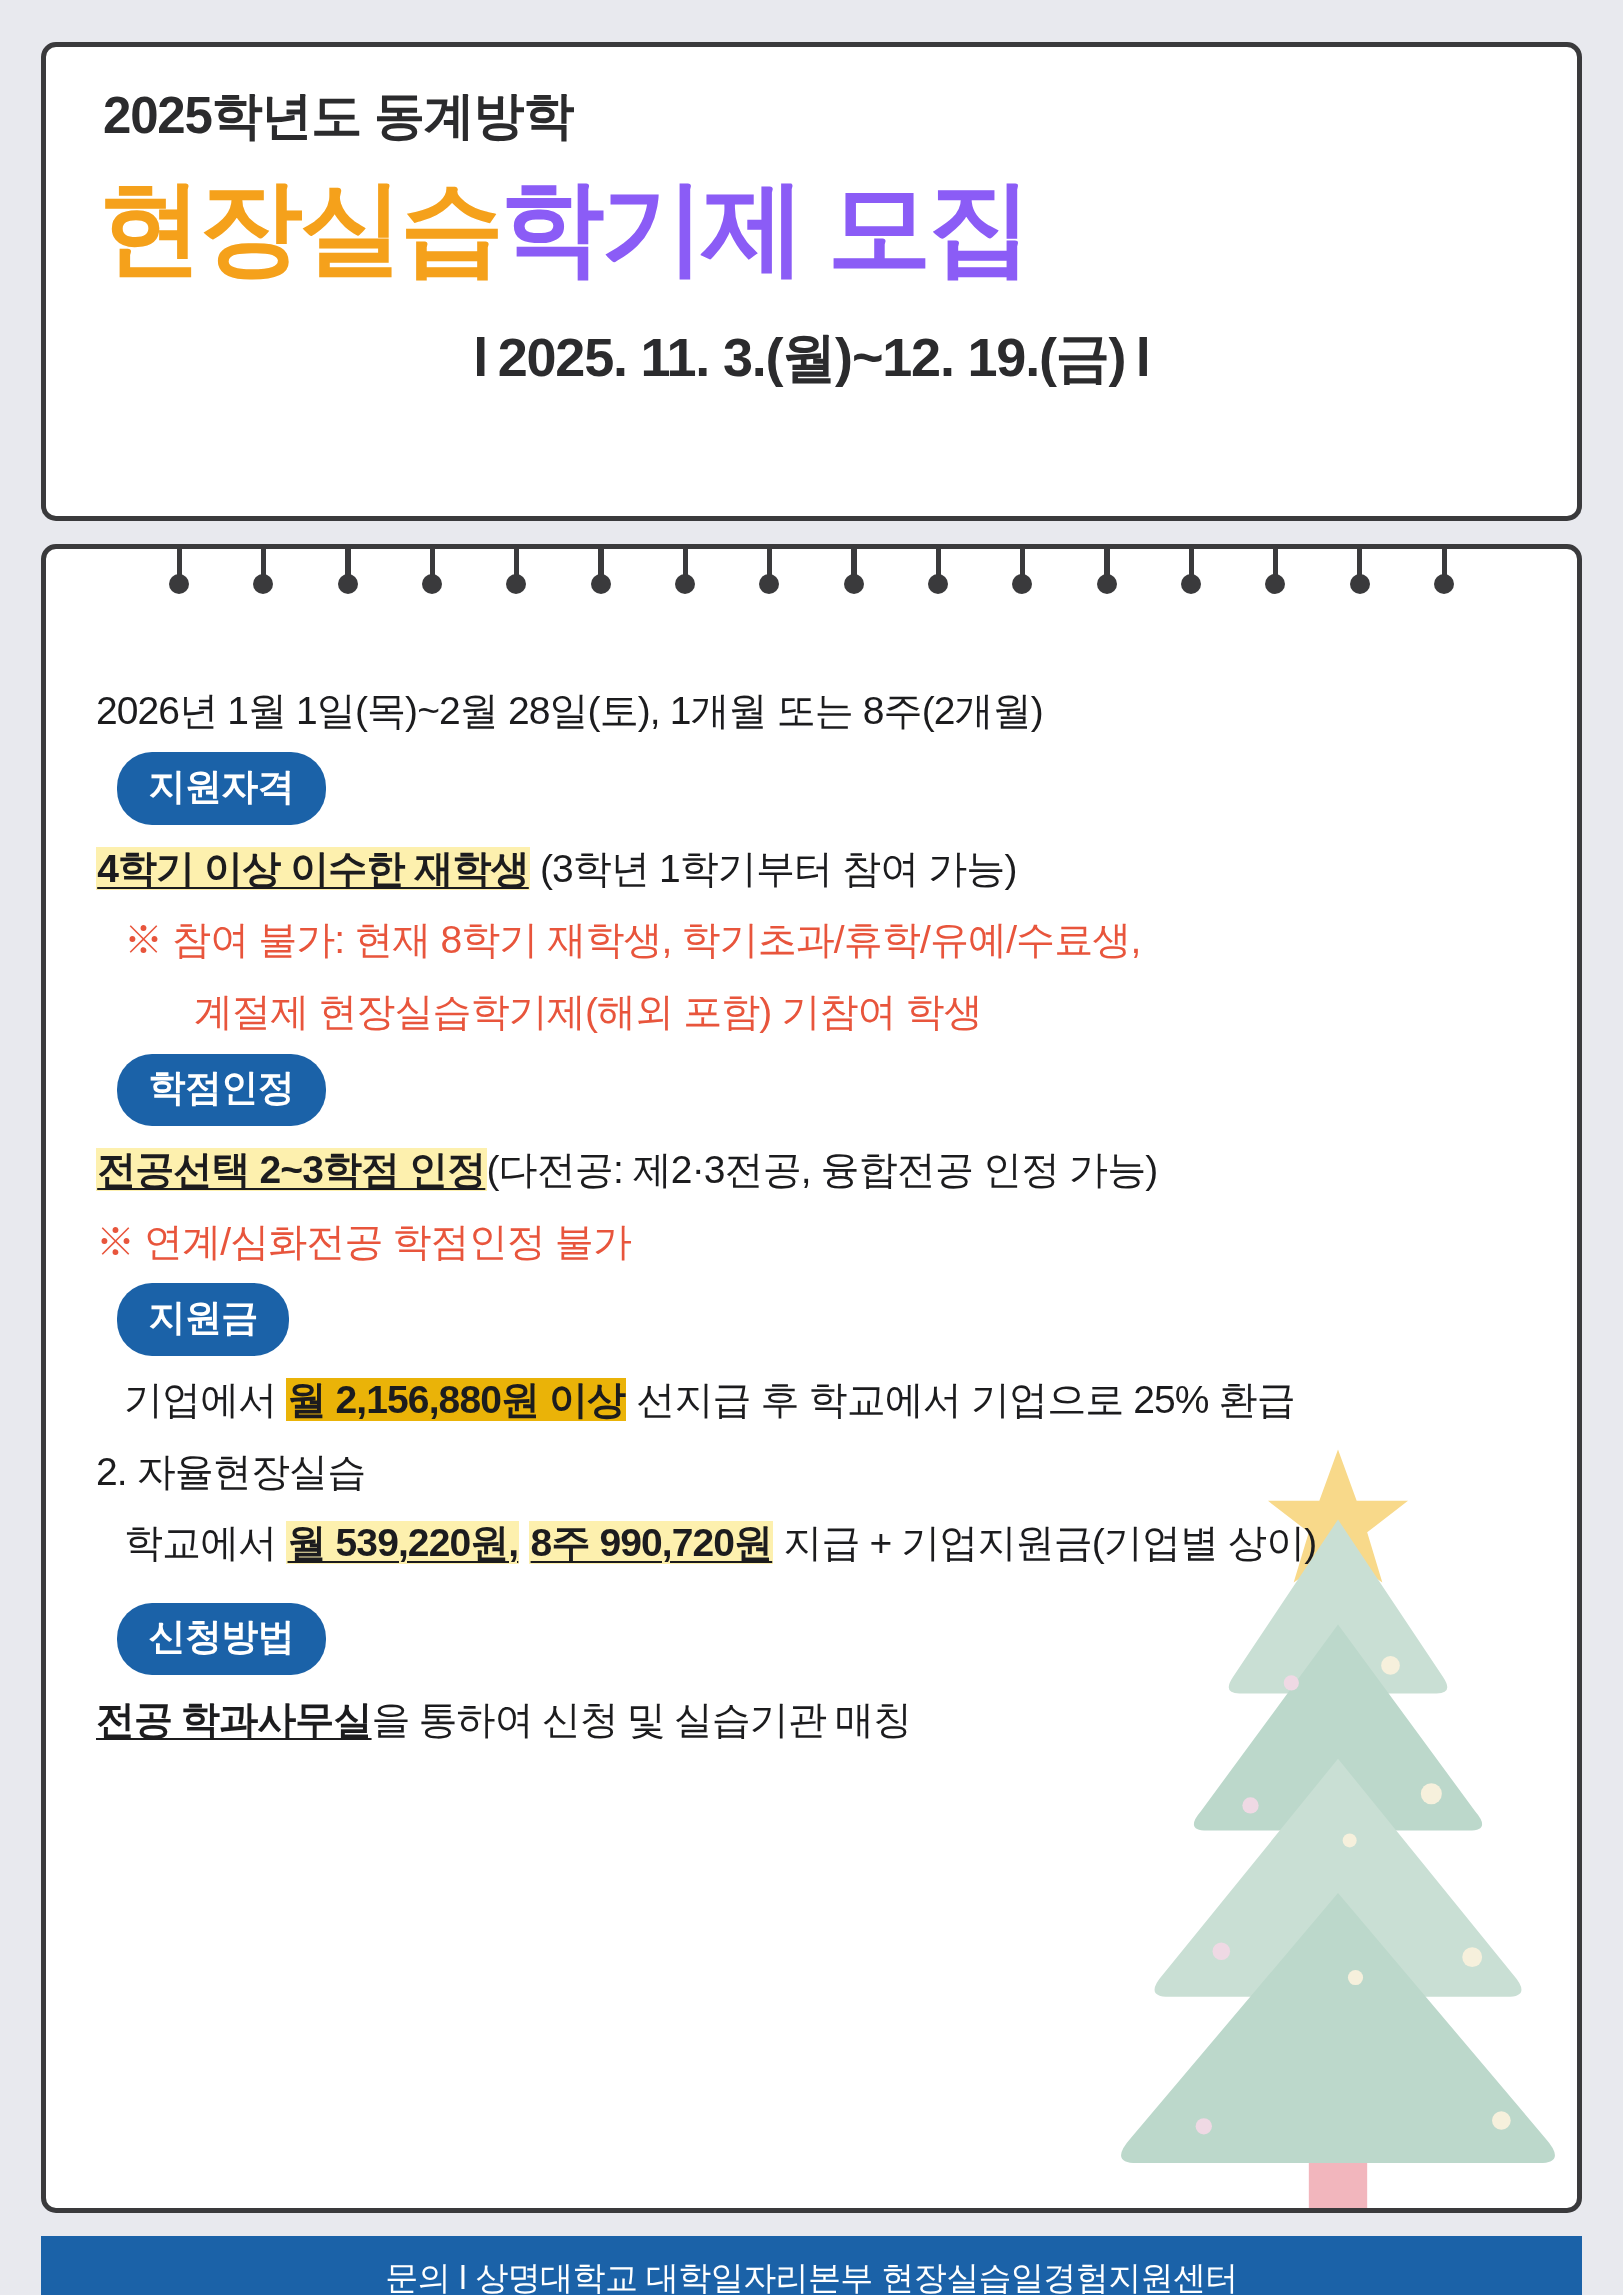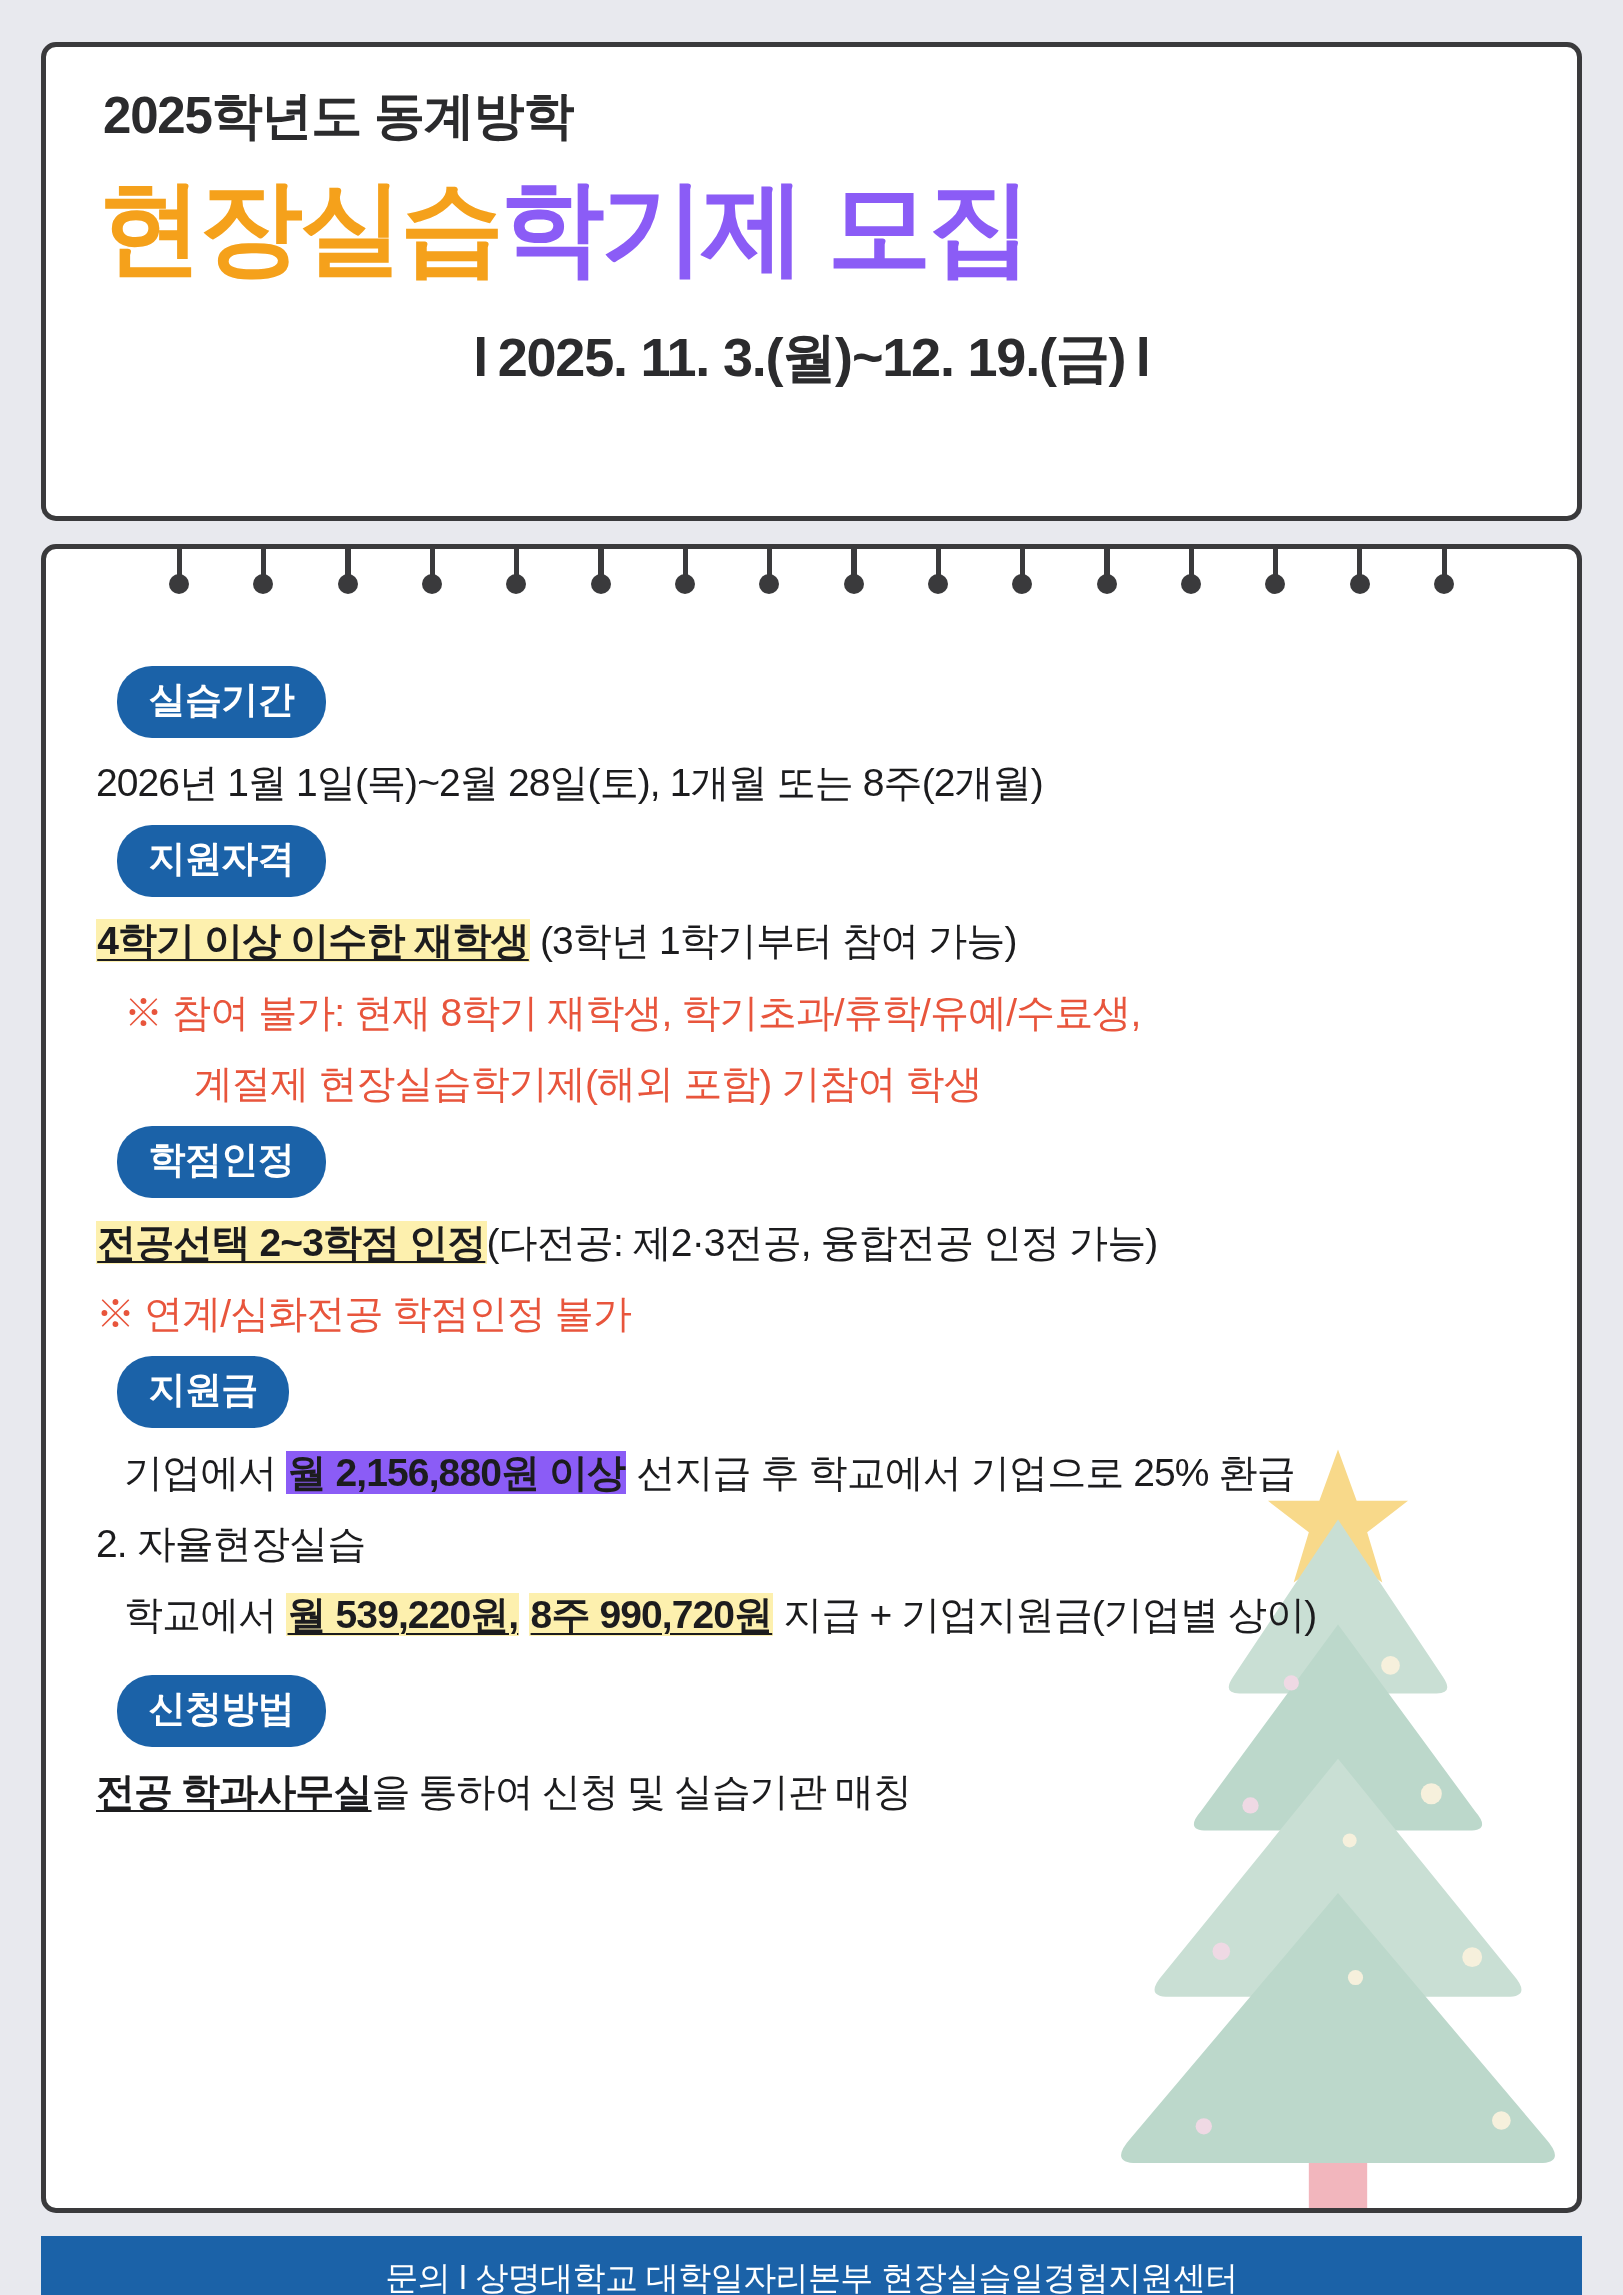--- a/index.html
+++ b/index.html
@@ -146,21 +146,21 @@
   .ul { text-decoration: underline; text-underline-offset: 4.7px; text-decoration-thickness: 2.3px; }
   .hl {
     background: #fdf0ae;
     text-decoration: underline;
     text-underline-offset: 4.7px;
     text-decoration-thickness: 2.3px;
     font-weight: bold;
     padding: 0 1.2px;
   }
   .hl-plain {
-    background: #8b5cf6;
+    background: #eab308;
     font-weight: bold;
     padding: 0 1.2px;
   }
   .bold { font-weight: bold; }
 
   
   .tree {
     position: absolute;
     right: 17.5px;
     bottom: 0px;
@@ -235,21 +235,20 @@
         <circle cx="180" cy="890" r="15" fill="#efd9e4"></circle>
         <circle cx="410" cy="935" r="13" fill="#f6f0dc"></circle>
         <circle cx="660" cy="1180" r="16" fill="#f6f0dc"></circle>
         <circle cx="150" cy="1190" r="14" fill="#efd9e4"></circle>
       </g>
     </svg>
 
     <div class="content">
 
       <div class="section">
-        <div class="label">실습기간</div>
         <div class="line">2026년 1월 1일(목)~2월 28일(토), 1개월 또는 8주(2개월)</div>
       </div>
 
       <div class="section">
         <div class="label">지원자격</div>
         <div class="line">
           <span class="hl">4학기 이상 이수한 재학생</span><span> (3학년 1학기부터 참여 가능)</span>
         </div>
         <div class="line small-indent red">※ 참여 불가: 현재 8학기 재학생, 학기초과/휴학/유예/수료생,</div>
         <div class="line indent3 red">계절제 현장실습학기제(해외 포함) 기참여 학생</div>

